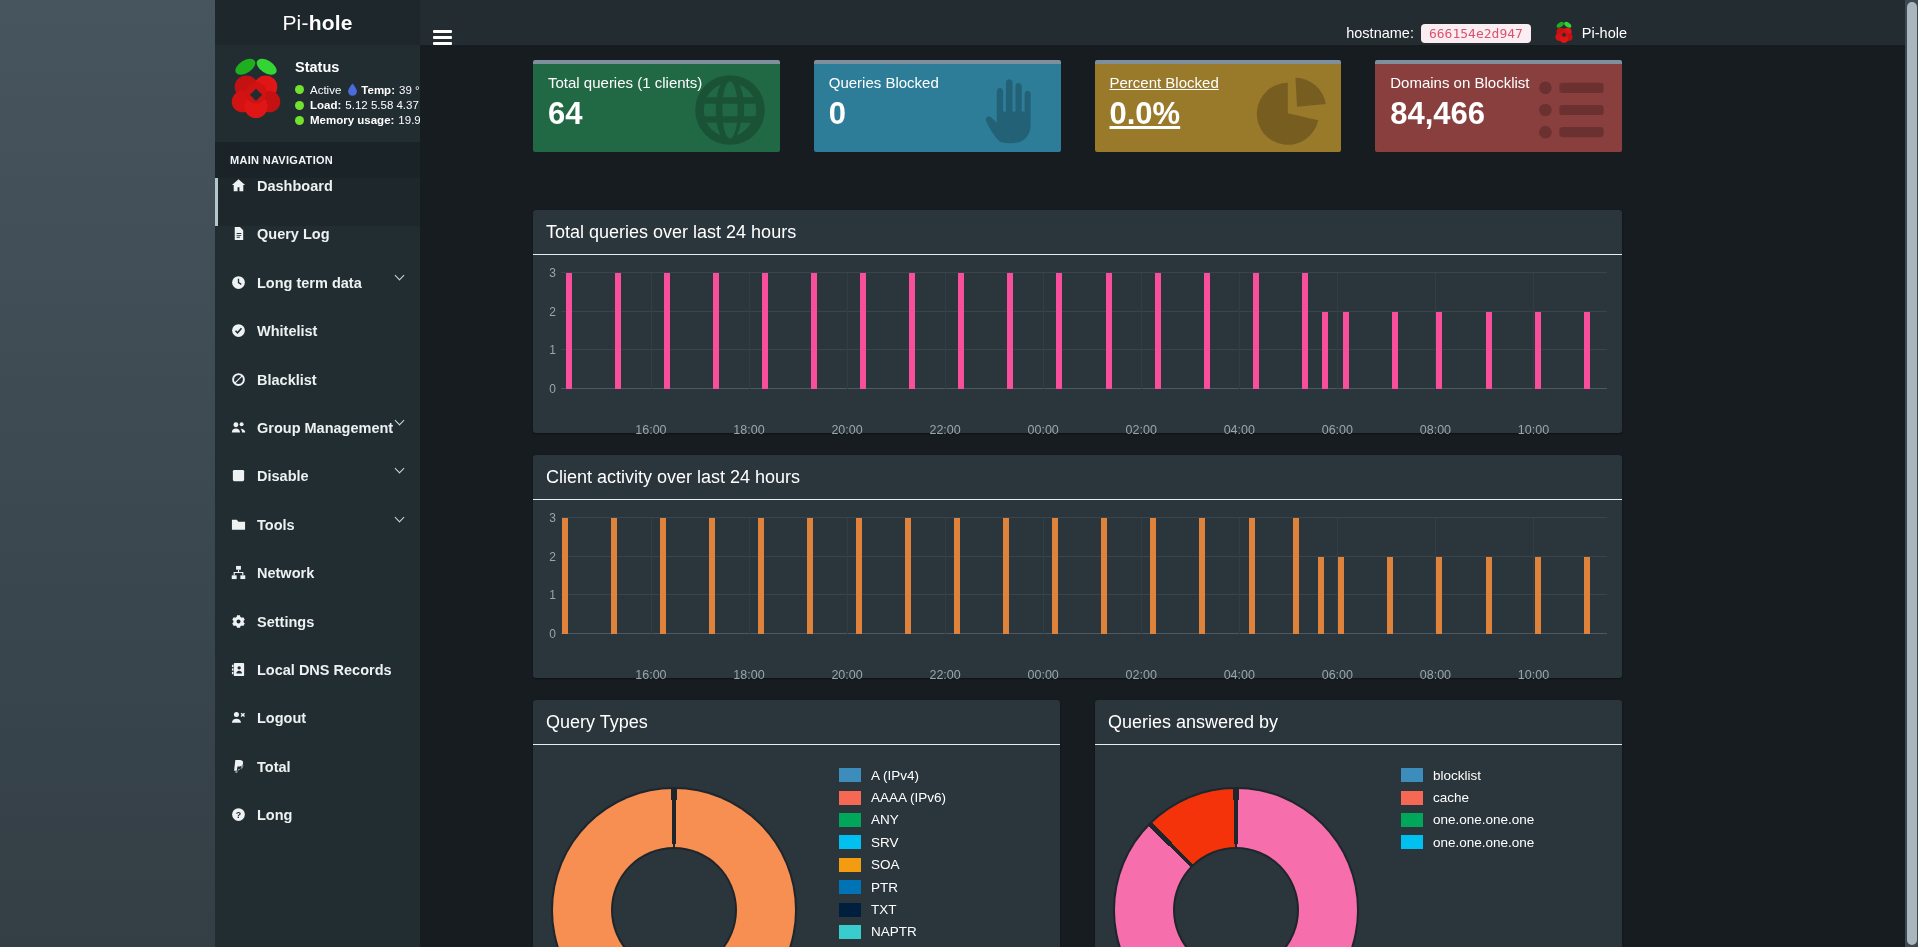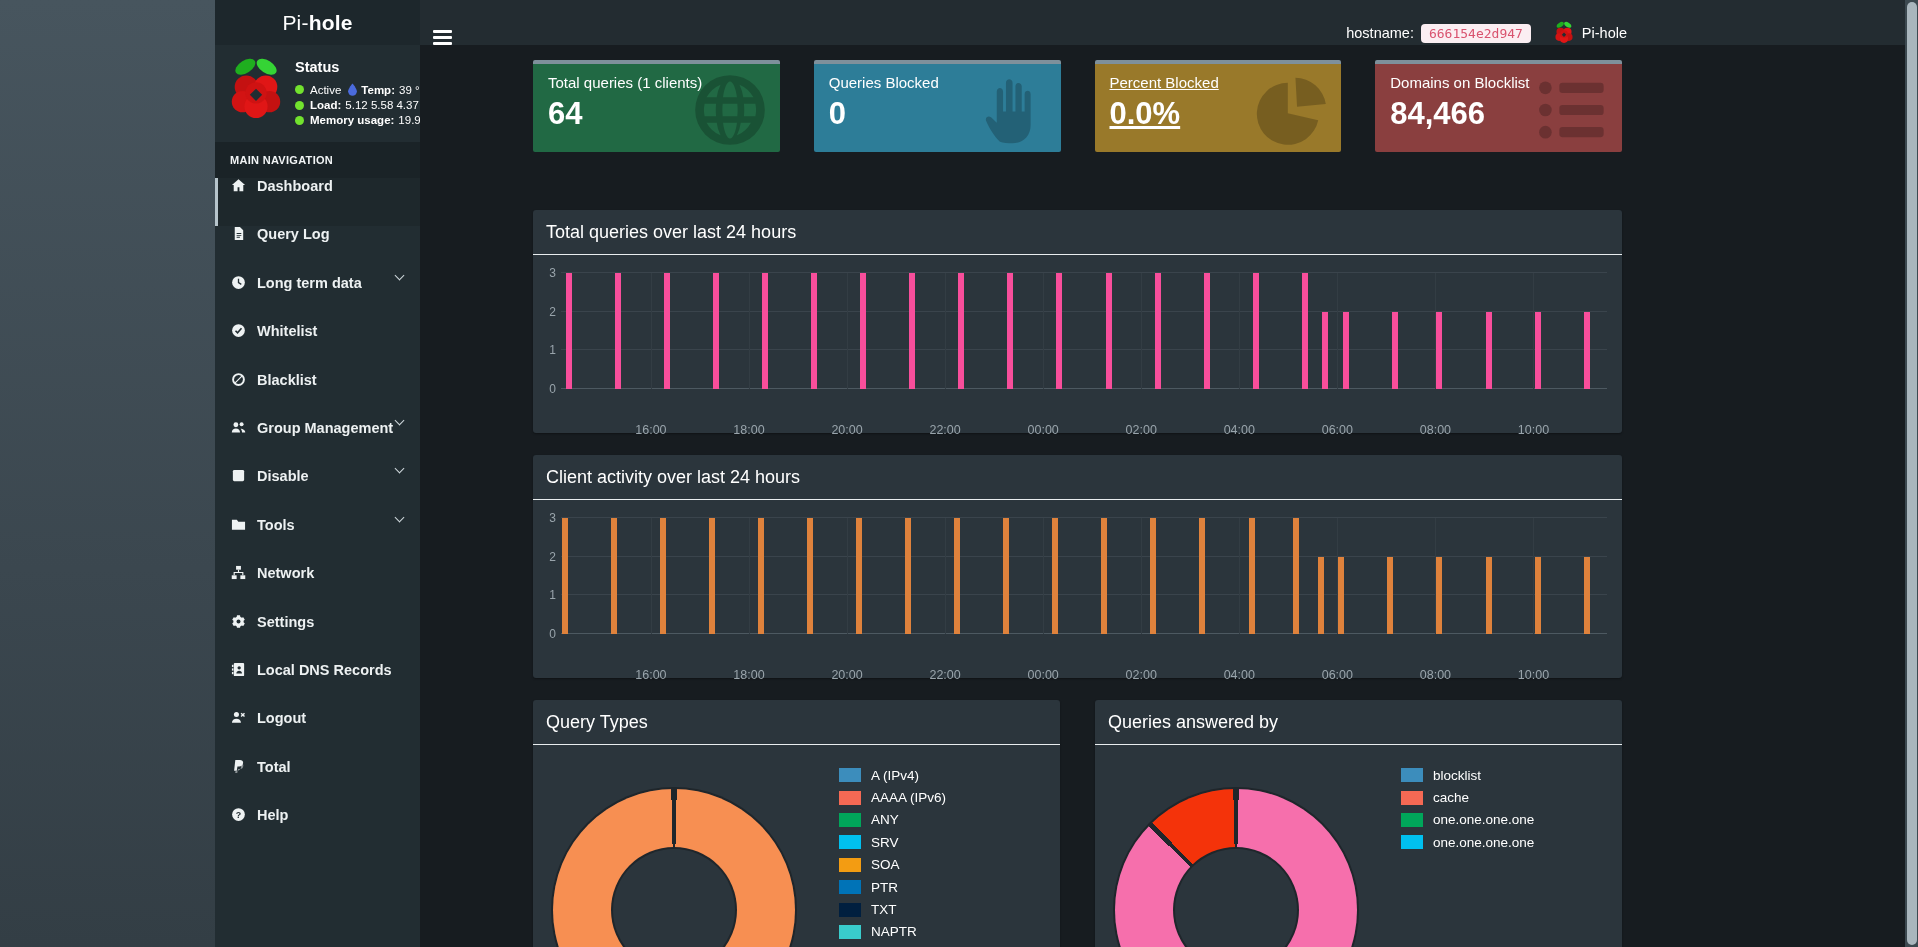--- a/index.html
+++ b/index.html
@@ -288,21 +288,21 @@
             </span>
             <span>Total</span>
           </li>
           <li class="nav-item">
             <span class="nav-icon">
               <svg viewBox="0 0 16 16">
                 <circle cx="8" cy="8" r="6.8" fill="currentColor"></circle>
                 <text x="8" y="11.3" text-anchor="middle" font-size="9.5" font-weight="bold" fill="#222d32" font-family="Liberation Sans, sans-serif">?</text>
               </svg>
             </span>
-            <span>Help</span>
+            <span>Long</span>
           </li>
         </ul>
     </aside>
 
     <main class="main">
       <div class="content">
 
         <div class="cards" id="cards">
             <div class="card" style="background: rgb(33, 105, 68);">
               <span class="card-icon"><svg viewBox="0 0 24 24">

